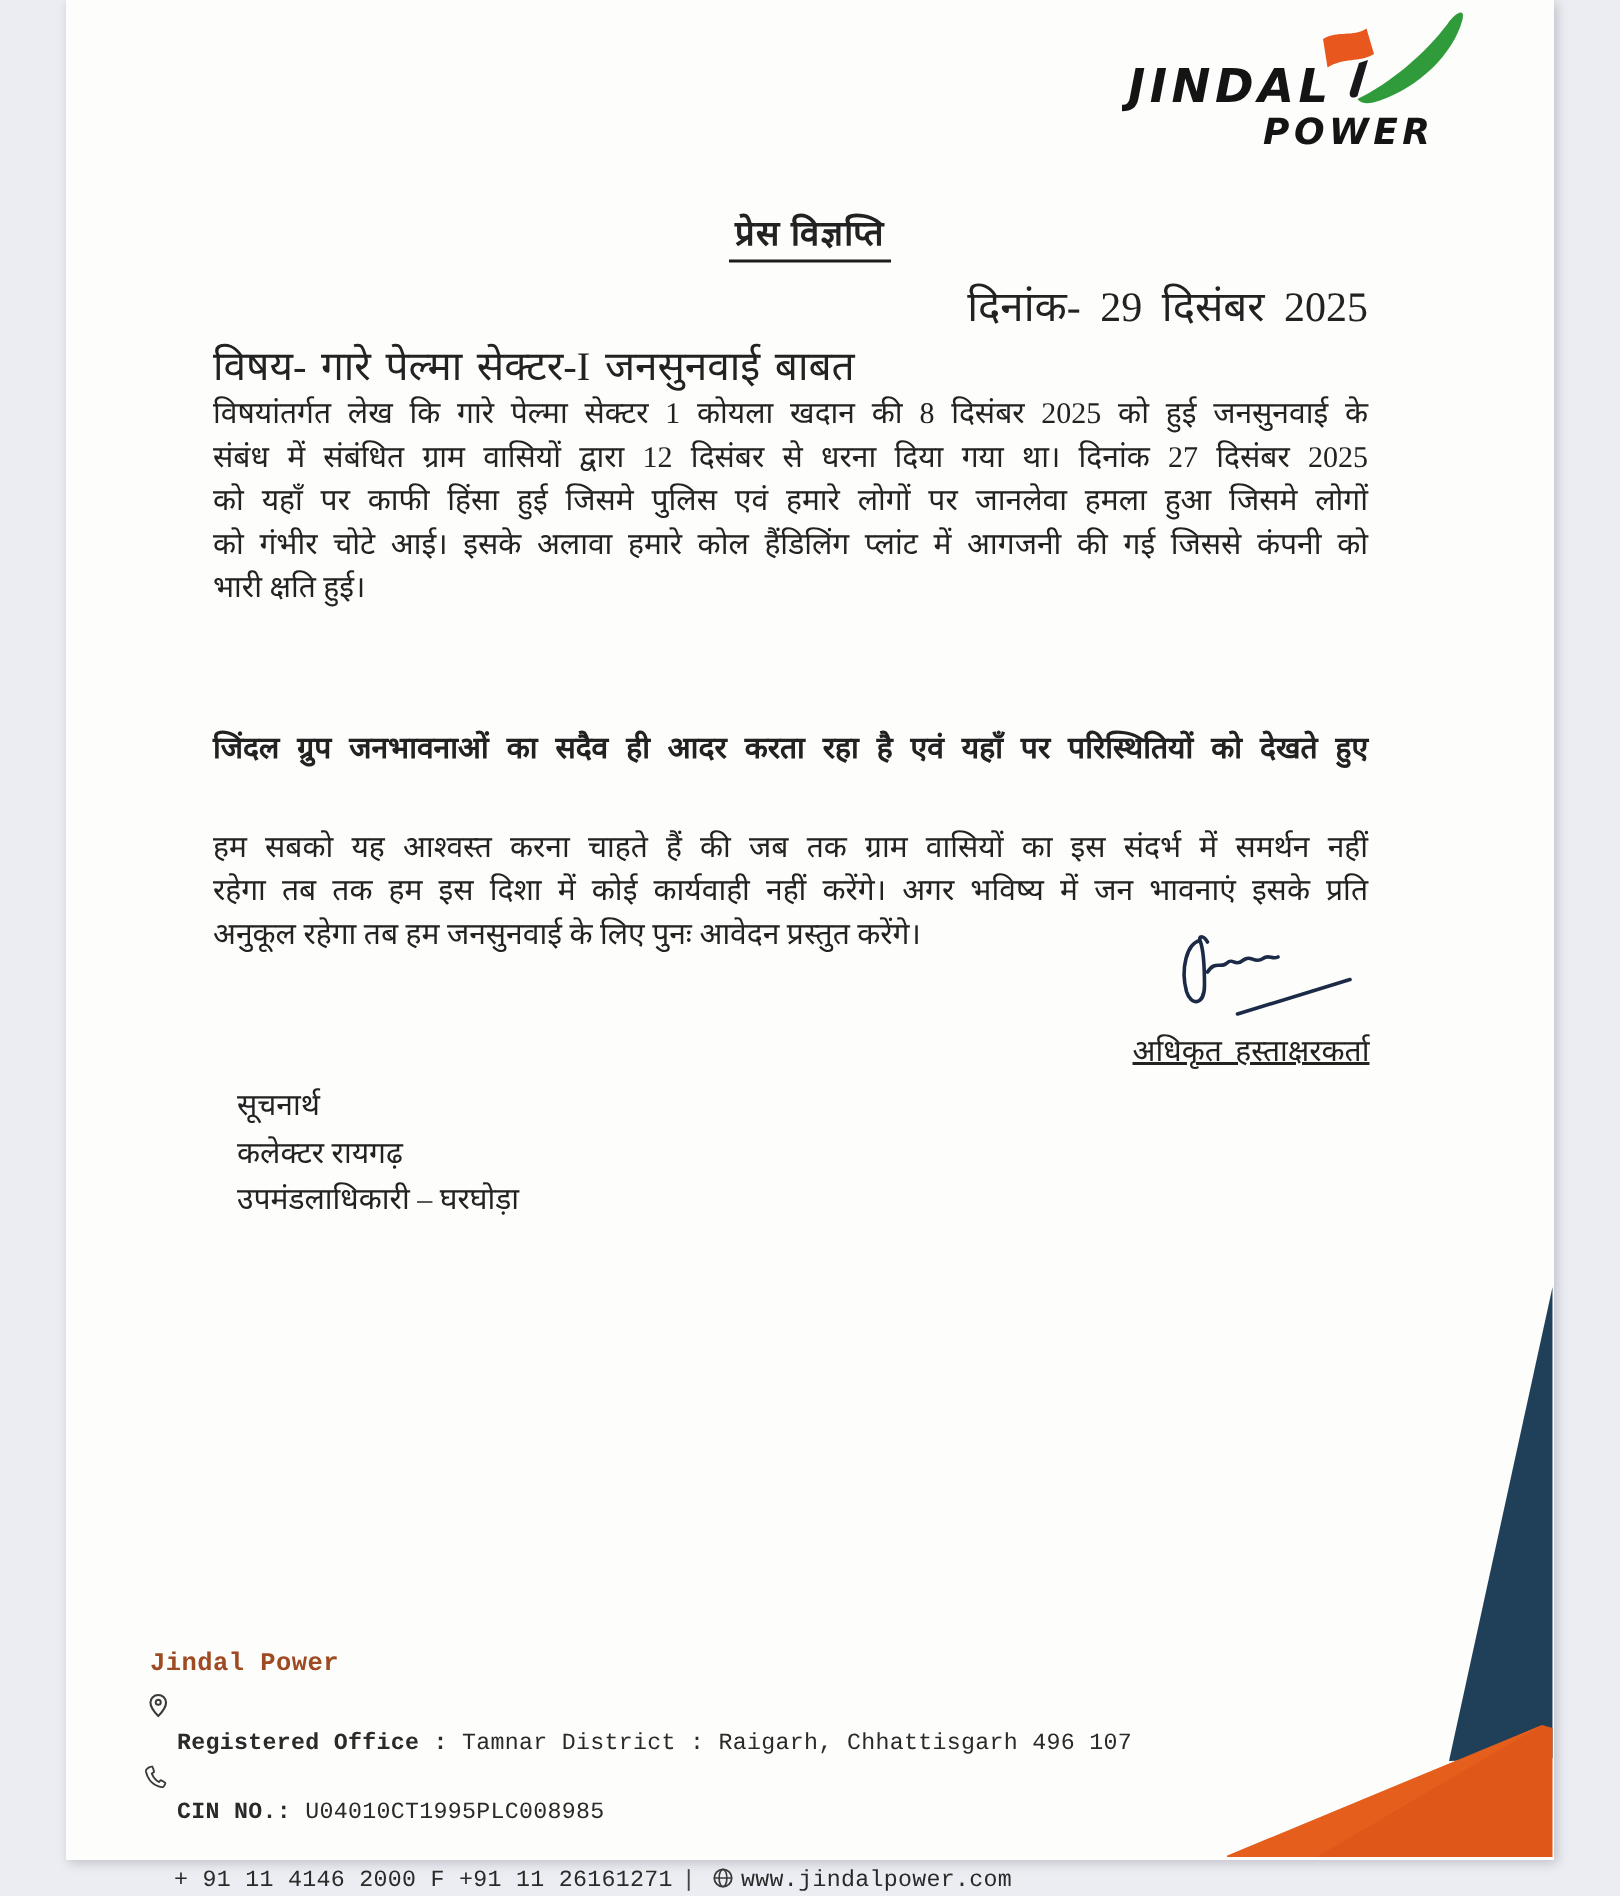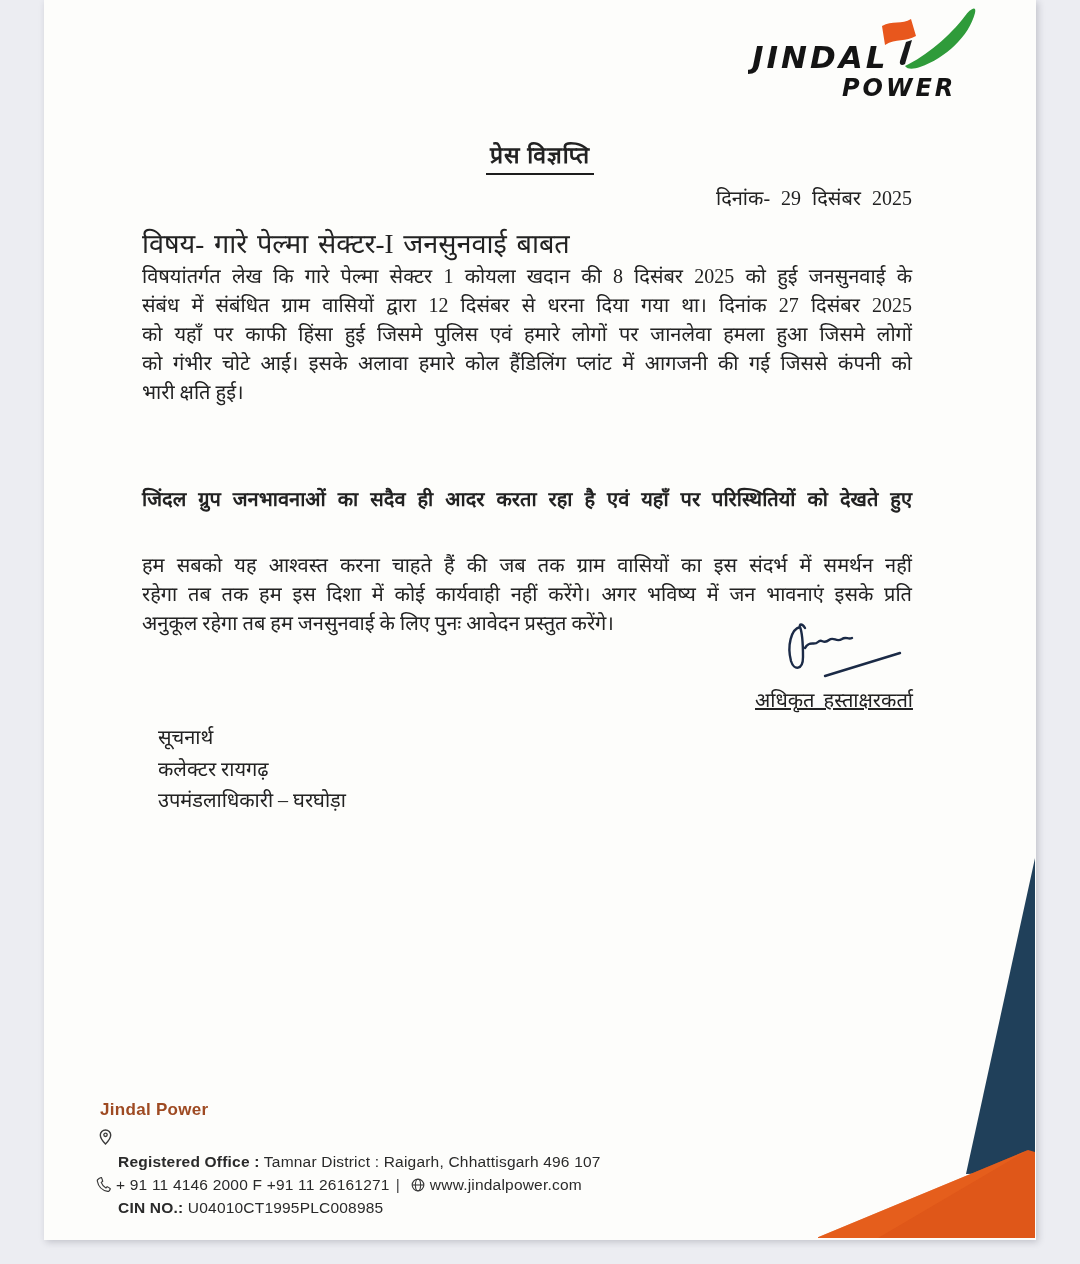--- a/index.html
+++ b/index.html
@@ -20,39 +20,39 @@
   .abs{position:absolute;}
   
   .logo{left:748px;top:4px;width:246px;height:100px;}
   
   .title-wrap{left:44px;top:138px;width:992px;text-align:center;}
   .title{
     display:inline-block;
     font-size:23px;font-weight:700;letter-spacing:1px;
     border-bottom:2px solid #1d1d1d;padding:0 4px 3px 4px;
   }
-  .date-line{top:184px;right:168px;font-size:20px;word-spacing:6px;}
+  .date-line{top:184px;right:168px;font-size:28px;word-spacing:6px;}
   .subject{left:142px;top:224px;font-size:27px;word-spacing:3px;}
   .para{left:142px;width:770px;font-size:20px;line-height:29px;}
   .para .jline{text-align:justify;text-align-last:justify;}
   .para .jlast{text-align:left;}
   .p1{top:262px;}
   .p2{top:417px;}
   .p3{top:485px;font-weight:700;}
   .p4{top:551px;}
   .signature{left:778px;top:620px;width:136px;height:62px;}
   .signatory{left:755px;top:686px;font-size:20px;word-spacing:4px;text-decoration:underline;}
   .cc{left:158px;top:722px;font-size:20px;line-height:31.5px;}
   
-  .footer-text{font-family:Liberation Sans, sans-serif;color:#2a2a2a;}
+  .footer-text{font-family:Liberation Mono, monospace;color:#2a2a2a;}
   .f-company{left:100px;top:1100px;font-size:17px;font-weight:700;color:#9e4a22;letter-spacing:0.3px;}
   .f-line{font-size:15.5px;letter-spacing:0.2px;}
   .f-corp{left:118px;top:1128px;}
   .f-reg{left:118px;top:1153px;}
-  .f-phone{left:116px;top:1176px;}
+  .f-phone{left:116px;top:1244px;}
   .f-cin{left:118px;top:1199px;}
   .f-label{font-weight:700;}
   .f-icon{position:absolute;}
   .pin-icon{left:99px;top:1129px;}
   .phone-icon{left:96px;top:1177px;}
   .globe-inline{display:inline-block;vertical-align:-2px;margin:0 5px;}
   .sep{margin:0 6px;color:#444;}
   
   .decor{left:818px;top:848px;width:218px;height:392px;}
 </style>

